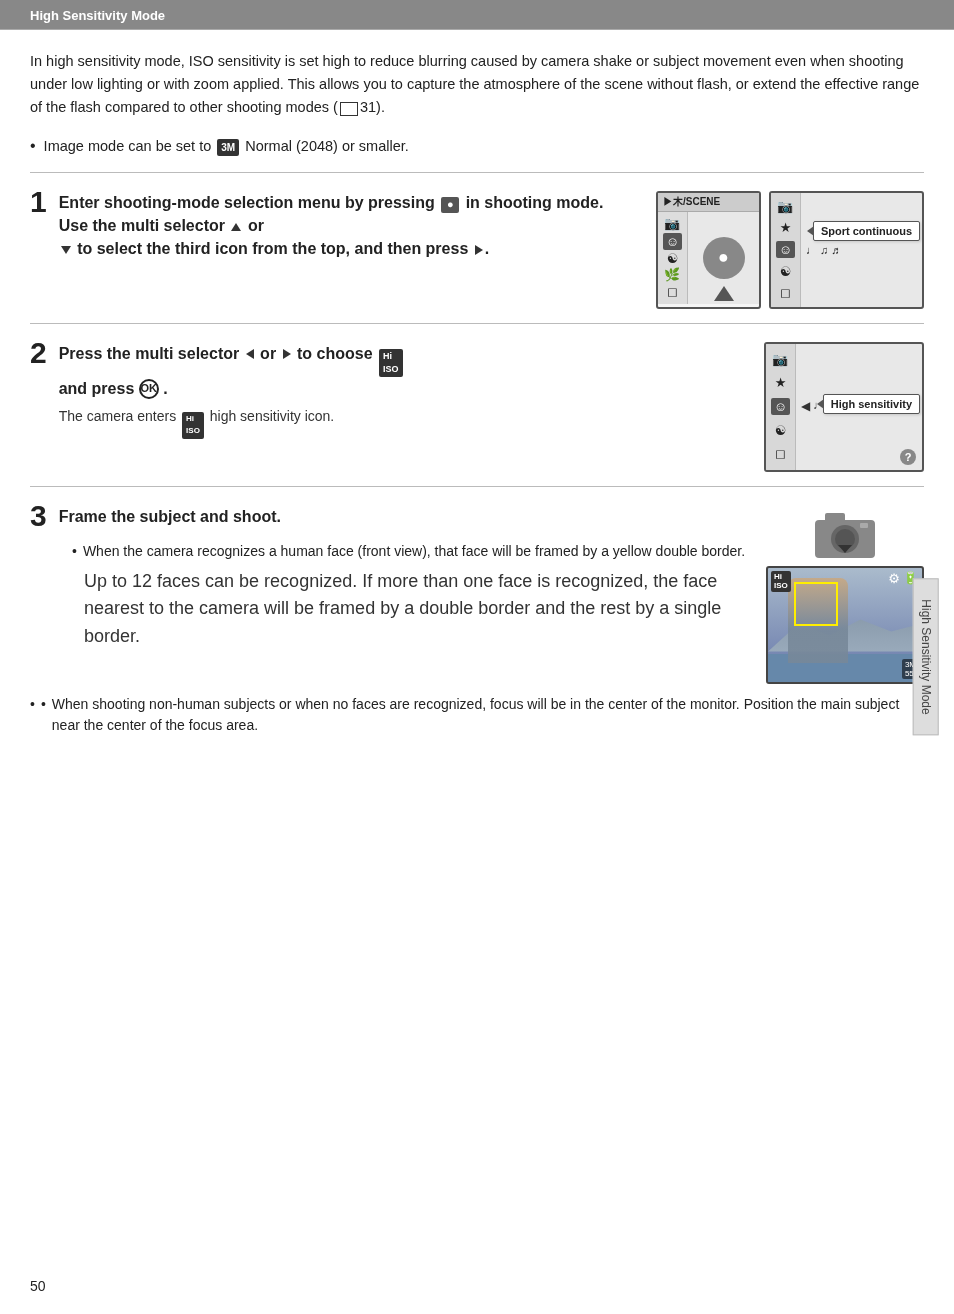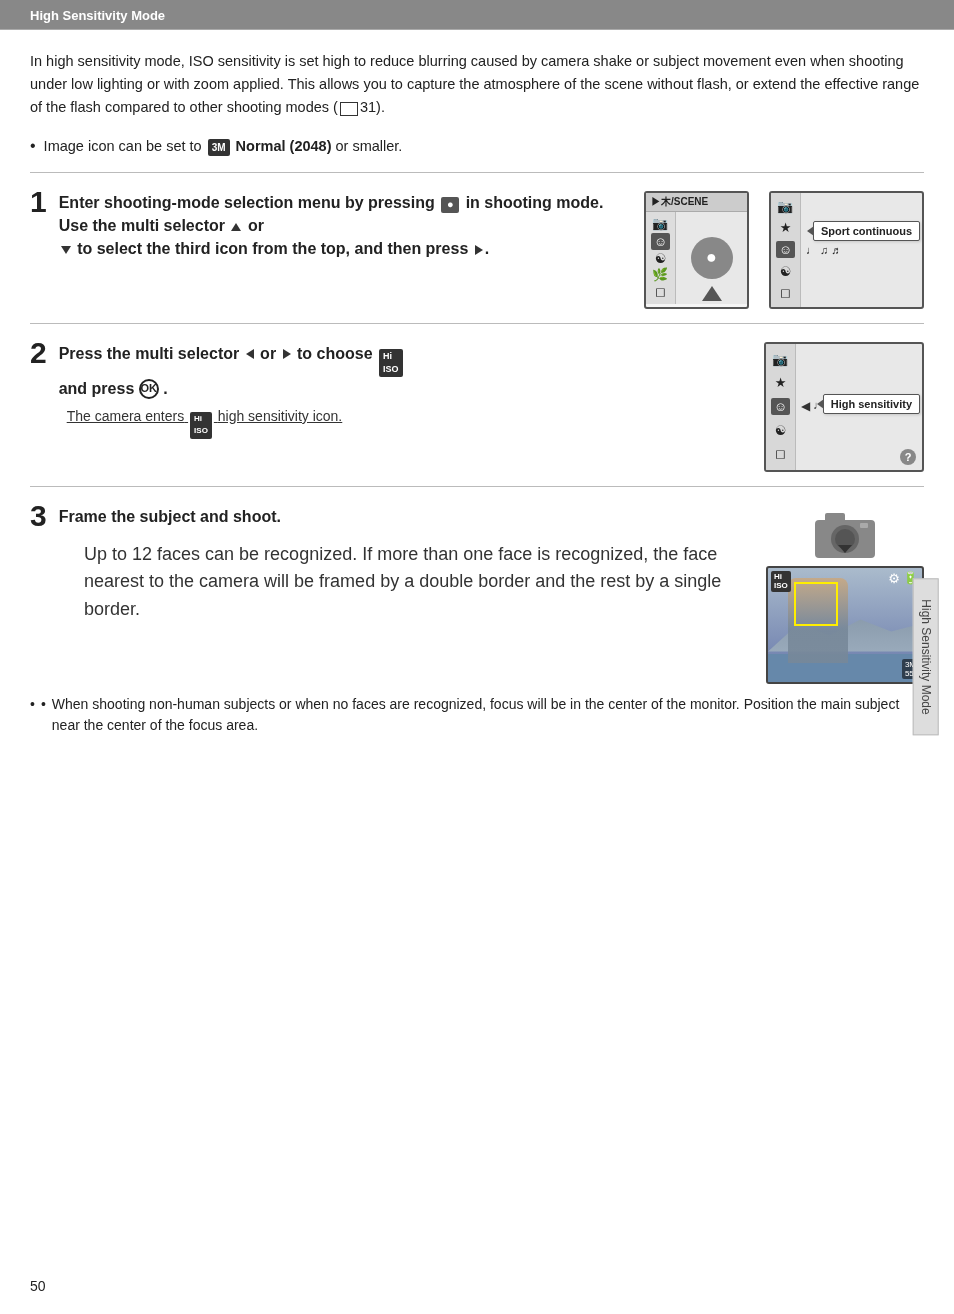--- a/index.html
+++ b/index.html
@@ -99,28 +99,27 @@
       font-weight: bold;
       line-height: 1.45;
       color: #222;
     }
 
     .step-sub {
       font-size: 14px;
       line-height: 1.55;
       color: #333;
       margin-top: 6px;
-      margin-left: 8px;
-      text-decoration: underline;
+      margin-left: 0;
     }
 
     .step-right {
       flex-shrink: 0;
       display: flex;
-      gap: 20px;
+      gap: 8px;
       align-items: flex-end;
     }
 
     
     .scene-selector {
       width: 110px;
       height: 120px;
       border: 2px solid #555;
       border-radius: 4px;
       background: #f8f8f8;
@@ -195,21 +194,21 @@
     .page-number {
       position: absolute;
       bottom: 20px;
       left: 30px;
       font-size: 14px;
       font-weight: normal;
       color: #222;
     }
 
     .bold-label {
-      font-weight: bold;
+      font-weight: normal;
     }
 
     .inline-small-box {
       display: inline-flex;
       align-items: center;
       justify-content: center;
       background: #333;
       color: #fff;
       font-size: 10px;
       font-weight: bold;
@@ -279,21 +278,21 @@
 
 
   <div class="main-content">
 
     <p class="intro-text">
       <span>In high sensitivity mode, ISO sensitivity is set high to reduce blurring caused by camera shake or subject movement even when shooting under low lighting or with zoom applied. This allows you to capture the atmosphere of the scene without flash, or extend the effective range of the flash compared to other shooting modes (</span><span style="display:inline-flex;align-items:center;justify-content:center;width:18px;height:14px;border:1.5px solid #333;font-size:9px;vertical-align:middle;margin:0 2px;"></span><span>31</span><span>).</span>
     </p>
 
     <div class="bullet-item">
       <span>
-        <span>Image icon can be set to</span>
+        <span>Image mode can be set to</span>
         <span class="inline-small-box">3M</span>
         <span class="bold-label">Normal (2048)</span>
         <span>or smaller.</span>
       </span>
     </div>
 
     <div class="step-section">
       <div class="step-row">
         <div class="step-left">
           <div class="step-number-text">
@@ -419,20 +418,23 @@
     <div class="step3-section">
       <div class="step3-content">
         <div class="step3-left">
           <div class="step3-heading">
             <span class="step-num">3</span>
             <span class="step-text">Frame the subject and shoot.</span>
           </div>
           <div class="step3-bullets">
 
 
+            <div class="step3-bullet">
+              <span>When the camera recognizes a human face (front view), that face will be framed by a yellow double border.</span>
+            </div>
 
             <div class="step3-sub-text" style="margin-left:12px;">
               <span>Up to 12 faces can be recognized. If more than one face is recognized, the face nearest to the camera will be framed by a double border and the rest by a single border.</span>
             </div>
           </div>
         </div>
 
         <div class="step3-right">
 
           <svg class="camera-body-icon" viewBox="0 0 70 55" xmlns="http://www.w3.org/2000/svg">

